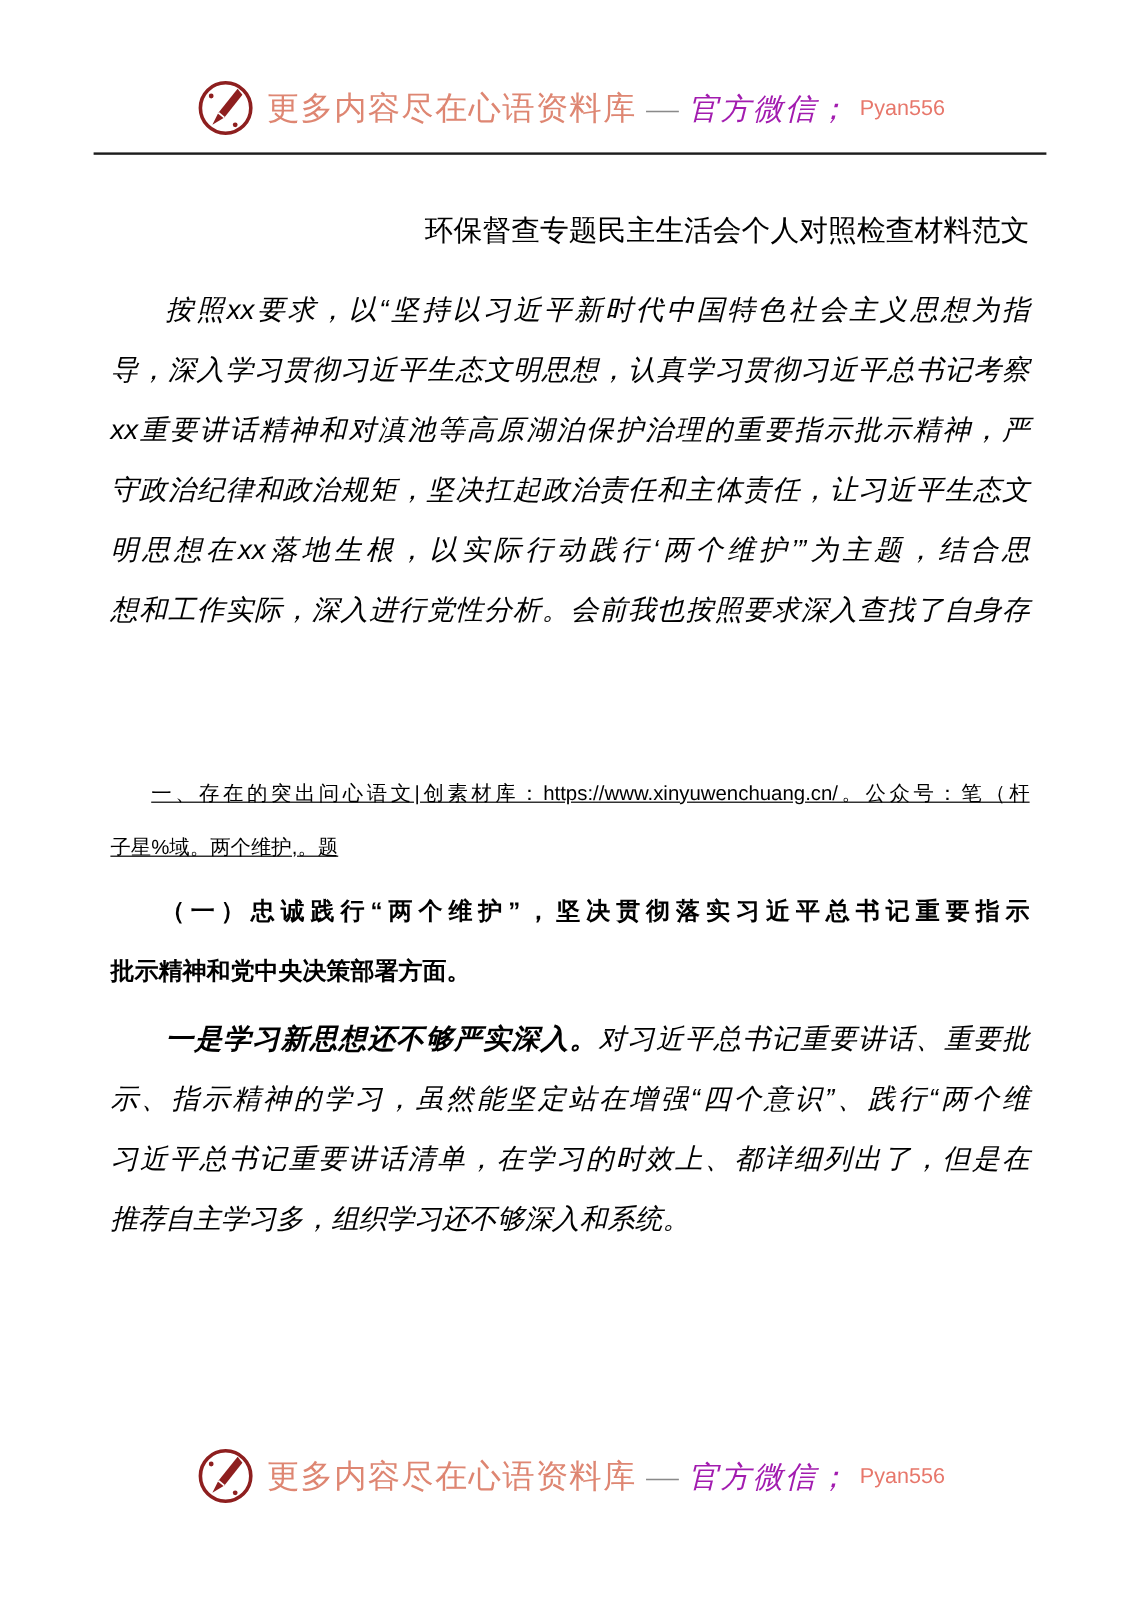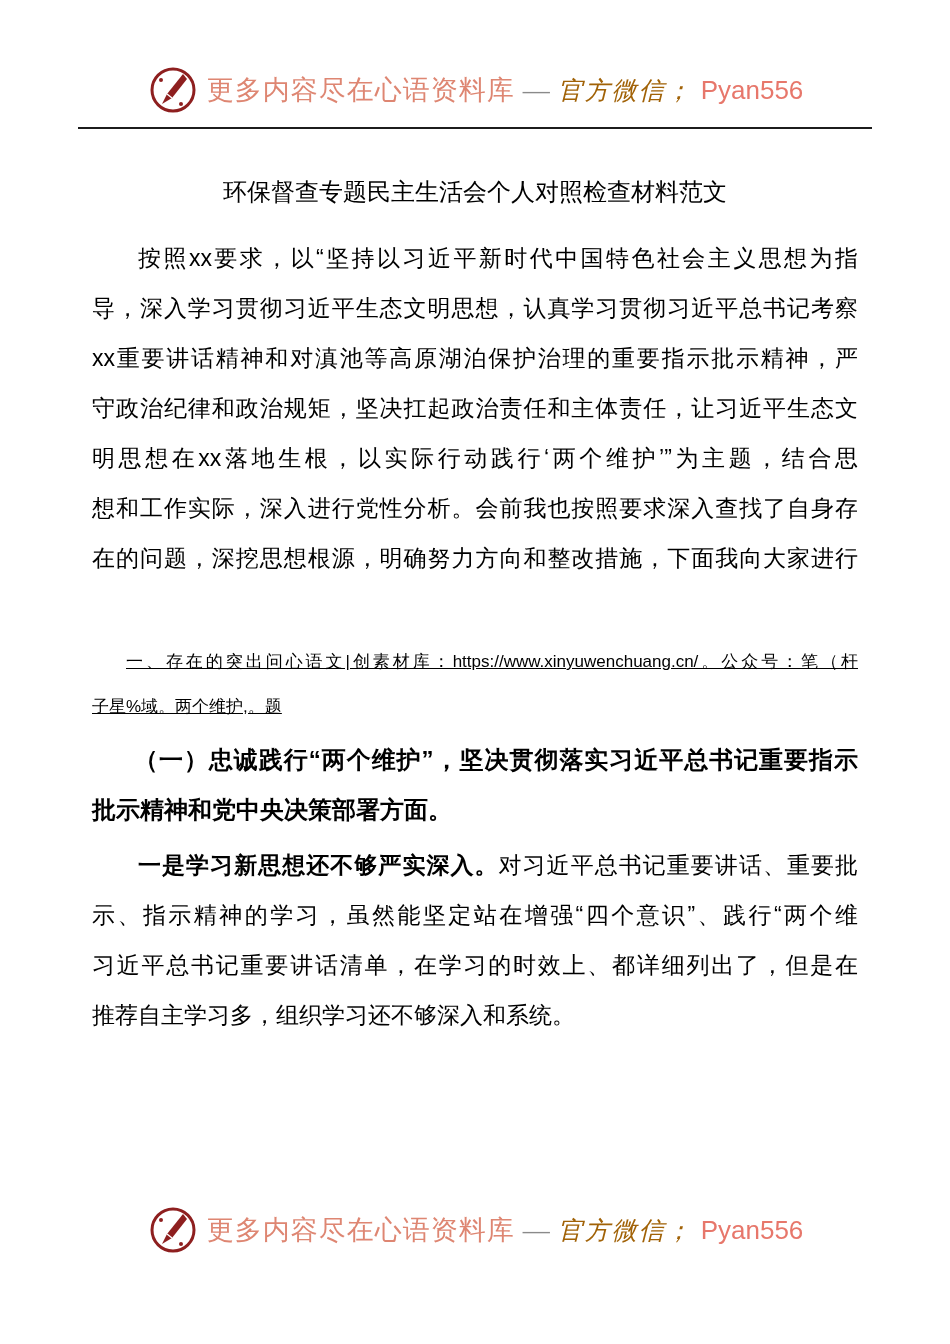--- a/index.html
+++ b/index.html
@@ -6,38 +6,38 @@
   .page {
     position:relative; width:950px; height:1344px; background:#ffffff;
     font-family:"Liberation Sans", sans-serif; color:#1a1a1a; overflow:hidden;
   }
 
   
   .brand-strip { position:absolute; left:0; right:0; display:flex; justify-content:center; align-items:center; gap:8px; }
   .brand-strip .logo { width:52px; height:52px; flex:0 0 auto; }
   .brand-text { font-family:"Liberation Serif", serif; font-size:27px; color:#de8672; letter-spacing:1px; }
   .brand-dash { font-family:"Liberation Serif", serif; font-size:27px; color:#8a8a8a; }
-  .wechat-label { font-family:"Liberation Serif", serif; font-style:italic; font-size:25px; color:#a16207; letter-spacing:2px; }
-  .wechat-id { font-size:26px; color:#e7776b; }
+  .wechat-label { font-family:"Liberation Serif", serif; font-style:italic; font-size:25px; color:#a21caf; letter-spacing:2px; }
+  .wechat-id { font-size:18px; color:#e7776b; }
 
   .header-rule { position:absolute; top:127px; left:78px; width:794px; border-top:2.5px solid #1c1c1c; }
 
-  .doc-title { position:absolute; top:176px; left:92px; width:766px; text-align:center; font-size:24px; color:#000; }
+  .doc-title { position:absolute; top:176px; left:92px; width:766px; text-align:right; font-size:24px; color:#000; }
 
   .textblock { position:absolute; left:92px; width:766px; }
-  .line { display:block; height:50px; line-height:50px; font-size:23px; text-align:justify; text-align-last:justify; white-space:nowrap; color:#000; }
+  .line { display:block; height:50px; line-height:50px; font-size:23px; text-align:justify; text-align-last:justify; white-space:nowrap; color:#000;font-style:italic; }
   .line.last { text-align-last:left; }
   .indent-body { text-indent:46px; }
 
   .note-line { display:block; height:45px; line-height:45px; font-size:17px; text-align:justify; text-align-last:justify; white-space:nowrap; color:#000;text-decoration:underline; }
   .note-line.last { text-align-last:left; }
   .indent-note { text-indent:34px; }
 
   .bold { font-weight:bold; }
-  .h-line { display:block; height:50px; line-height:50px; font-size:24px; font-weight:bold; text-align:justify; text-align-last:justify; white-space:nowrap; color:#000; }
+  .h-line { display:block; height:50px; line-height:50px; font-size:20px; font-weight:bold; text-align:justify; text-align-last:justify; white-space:nowrap; color:#000; }
   .h-line.last { text-align-last:left; }
   .indent-head { text-indent:42px; }
 
   #para1 { top:233px; }
   #note  { top:639px; }
   #head1 { top:735px; }
   #para2 { top:840px; }
   #hdr   { top:64px; }
   #ftr   { top:1204px; }
 </style>
@@ -66,21 +66,20 @@
 
   <div class="doc-title">环保督查专题民主生活会个人对照检查材料范文</div>
 
   <div class="textblock" id="para1">
     <span class="line indent-body">按照xx要求，以“坚持以习近平新时代中国特色社会主义思想为指</span>
     <span class="line">导，深入学习贯彻习近平生态文明思想，认真学习贯彻习近平总书记考察</span>
     <span class="line">xx重要讲话精神和对滇池等高原湖泊保护治理的重要指示批示精神，严</span>
     <span class="line">守政治纪律和政治规矩，坚决扛起政治责任和主体责任，让习近平生态文</span>
     <span class="line">明思想在xx落地生根，以实际行动践行‘两个维护’”为主题，结合思</span>
     <span class="line">想和工作实际，深入进行党性分析。会前我也按照要求深入查找了自身存</span>
-    <span class="line">在的问题，深挖思想根源，明确努力方向和整改措施，下面我向大家进行</span>
   </div>
 
   <div class="textblock" id="note">
     <span class="note-line indent-note">一、存在的突出问心语文|创素材库：https://www.xinyuwenchuang.cn/。公众号：笔（杆</span>
     <span class="note-line last">子星%域。两个维护,。题</span>
   </div>
 
   <div class="textblock" id="head1">
     <span class="h-line indent-head">（一）忠诚践行“两个维护”，坚决贯彻落实习近平总书记重要指示</span>
     <span class="h-line last">批示精神和党中央决策部署方面。</span>

